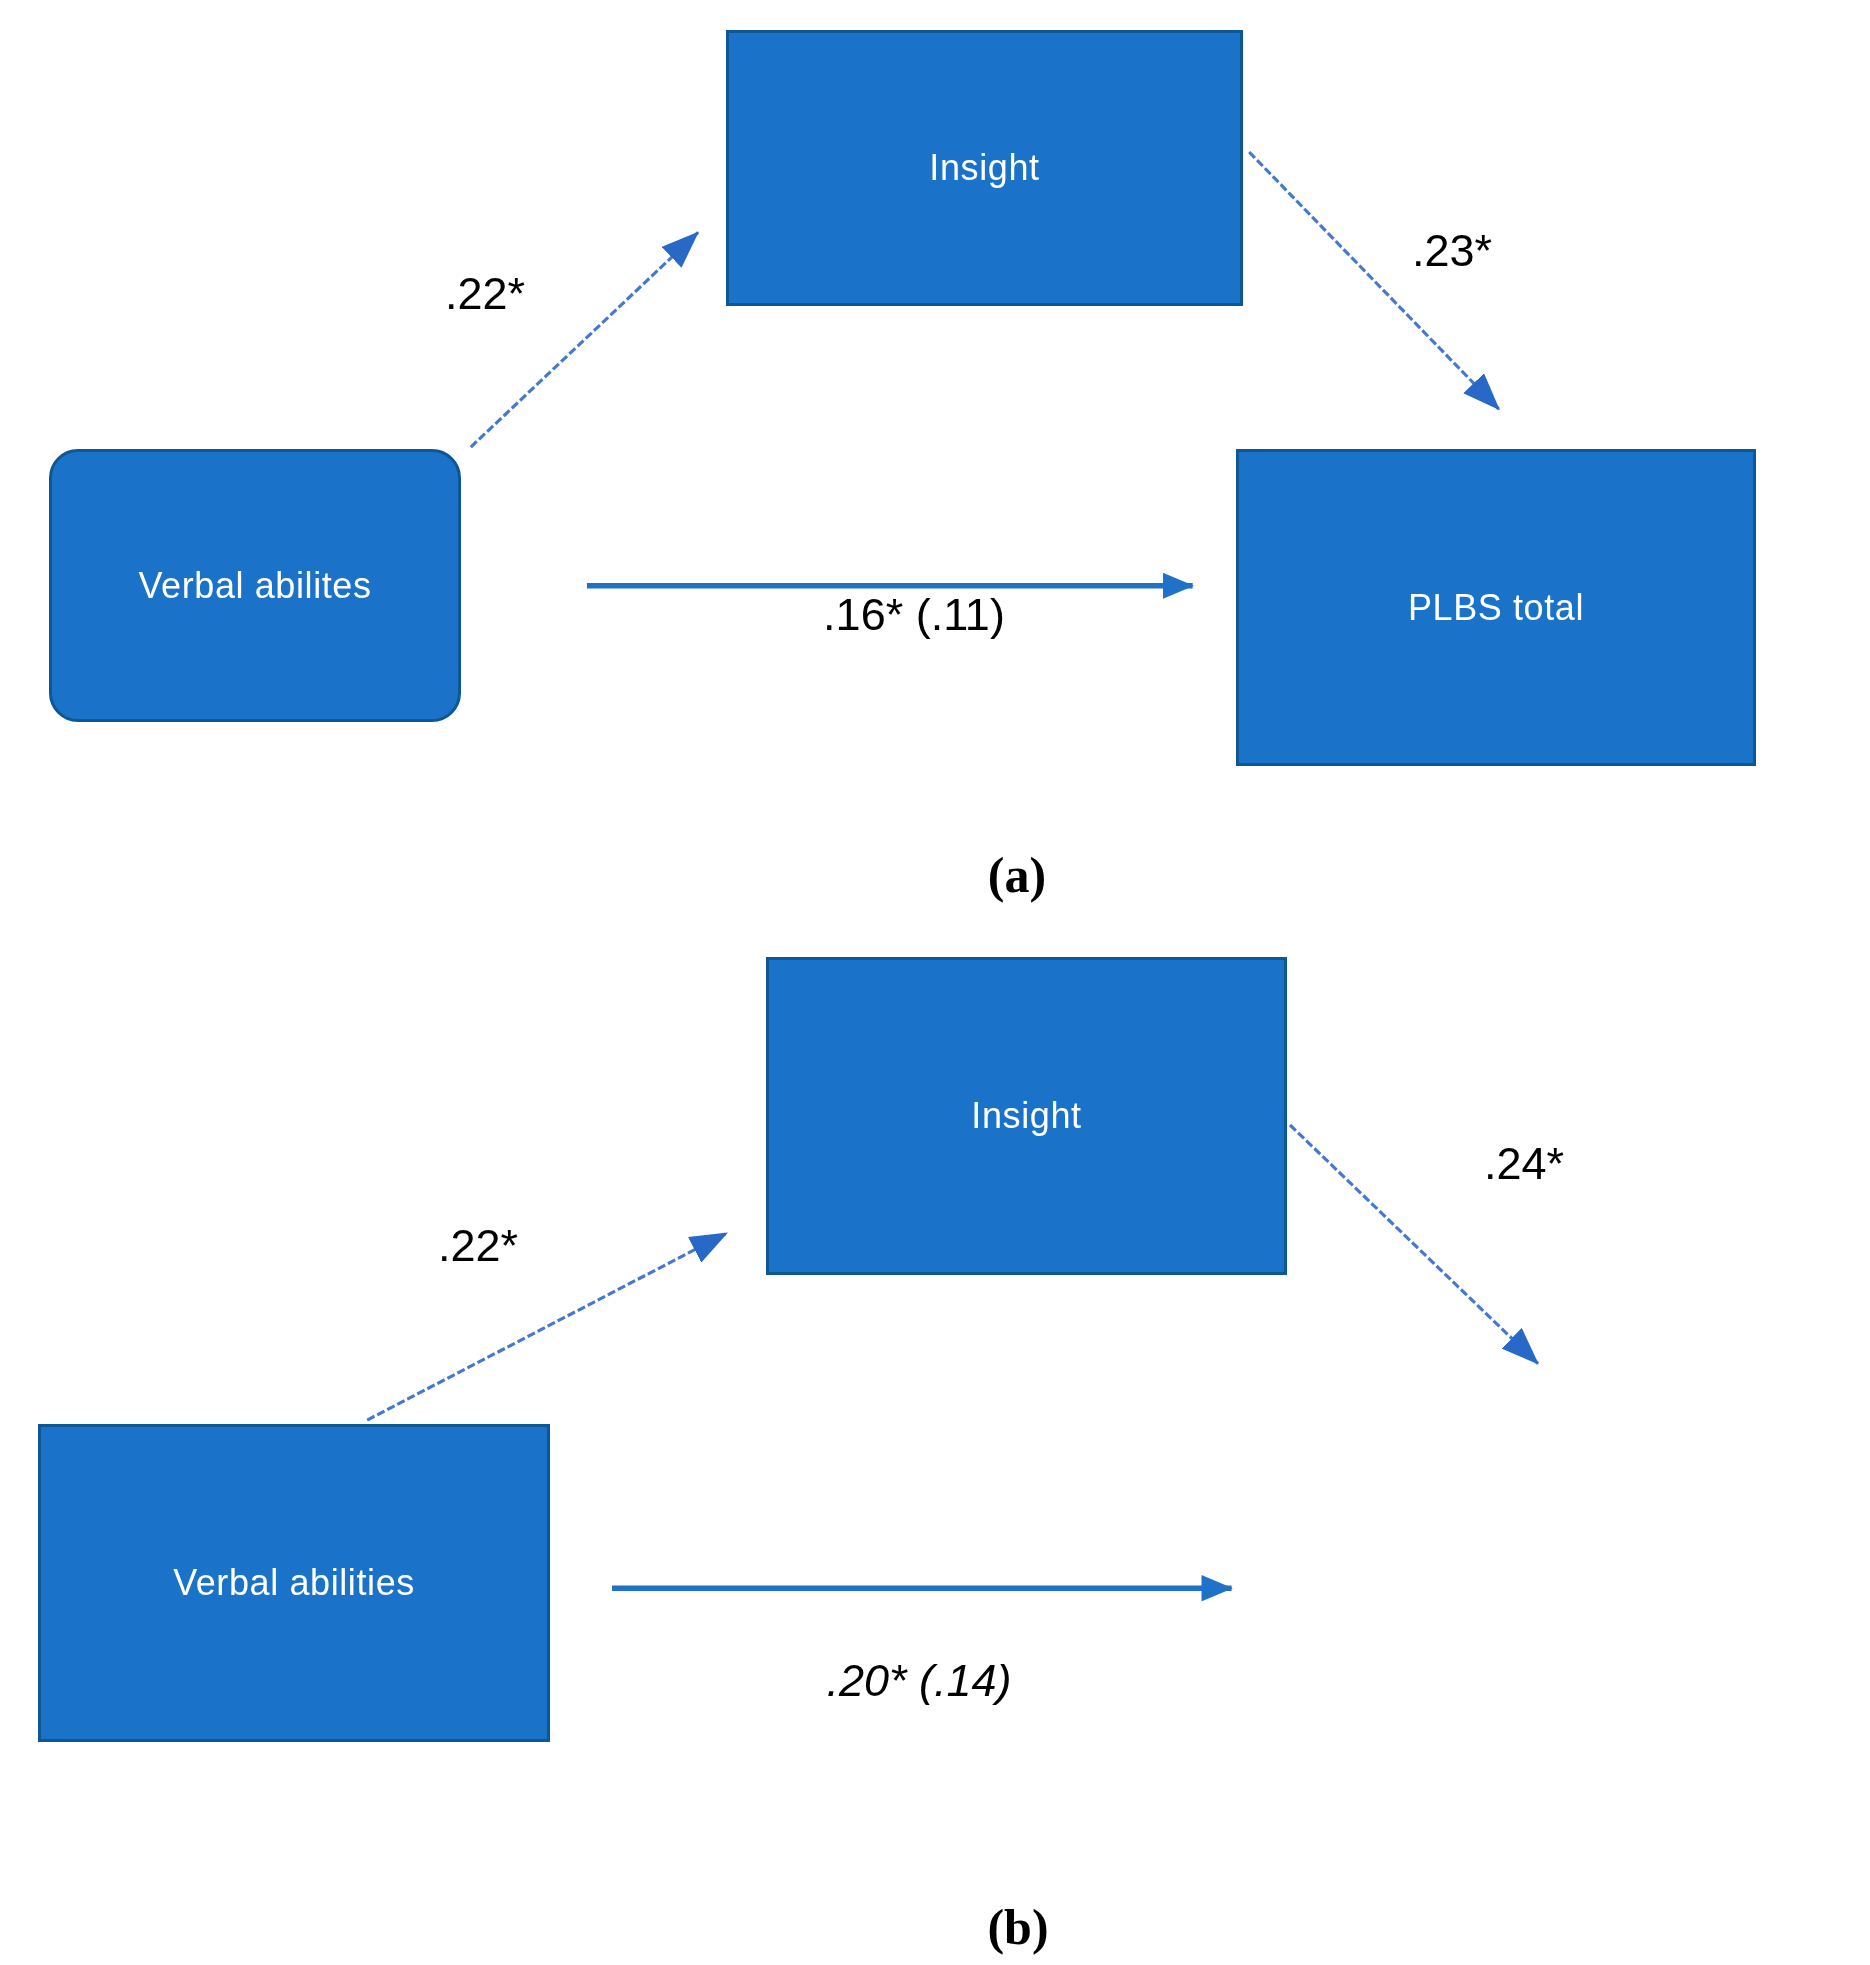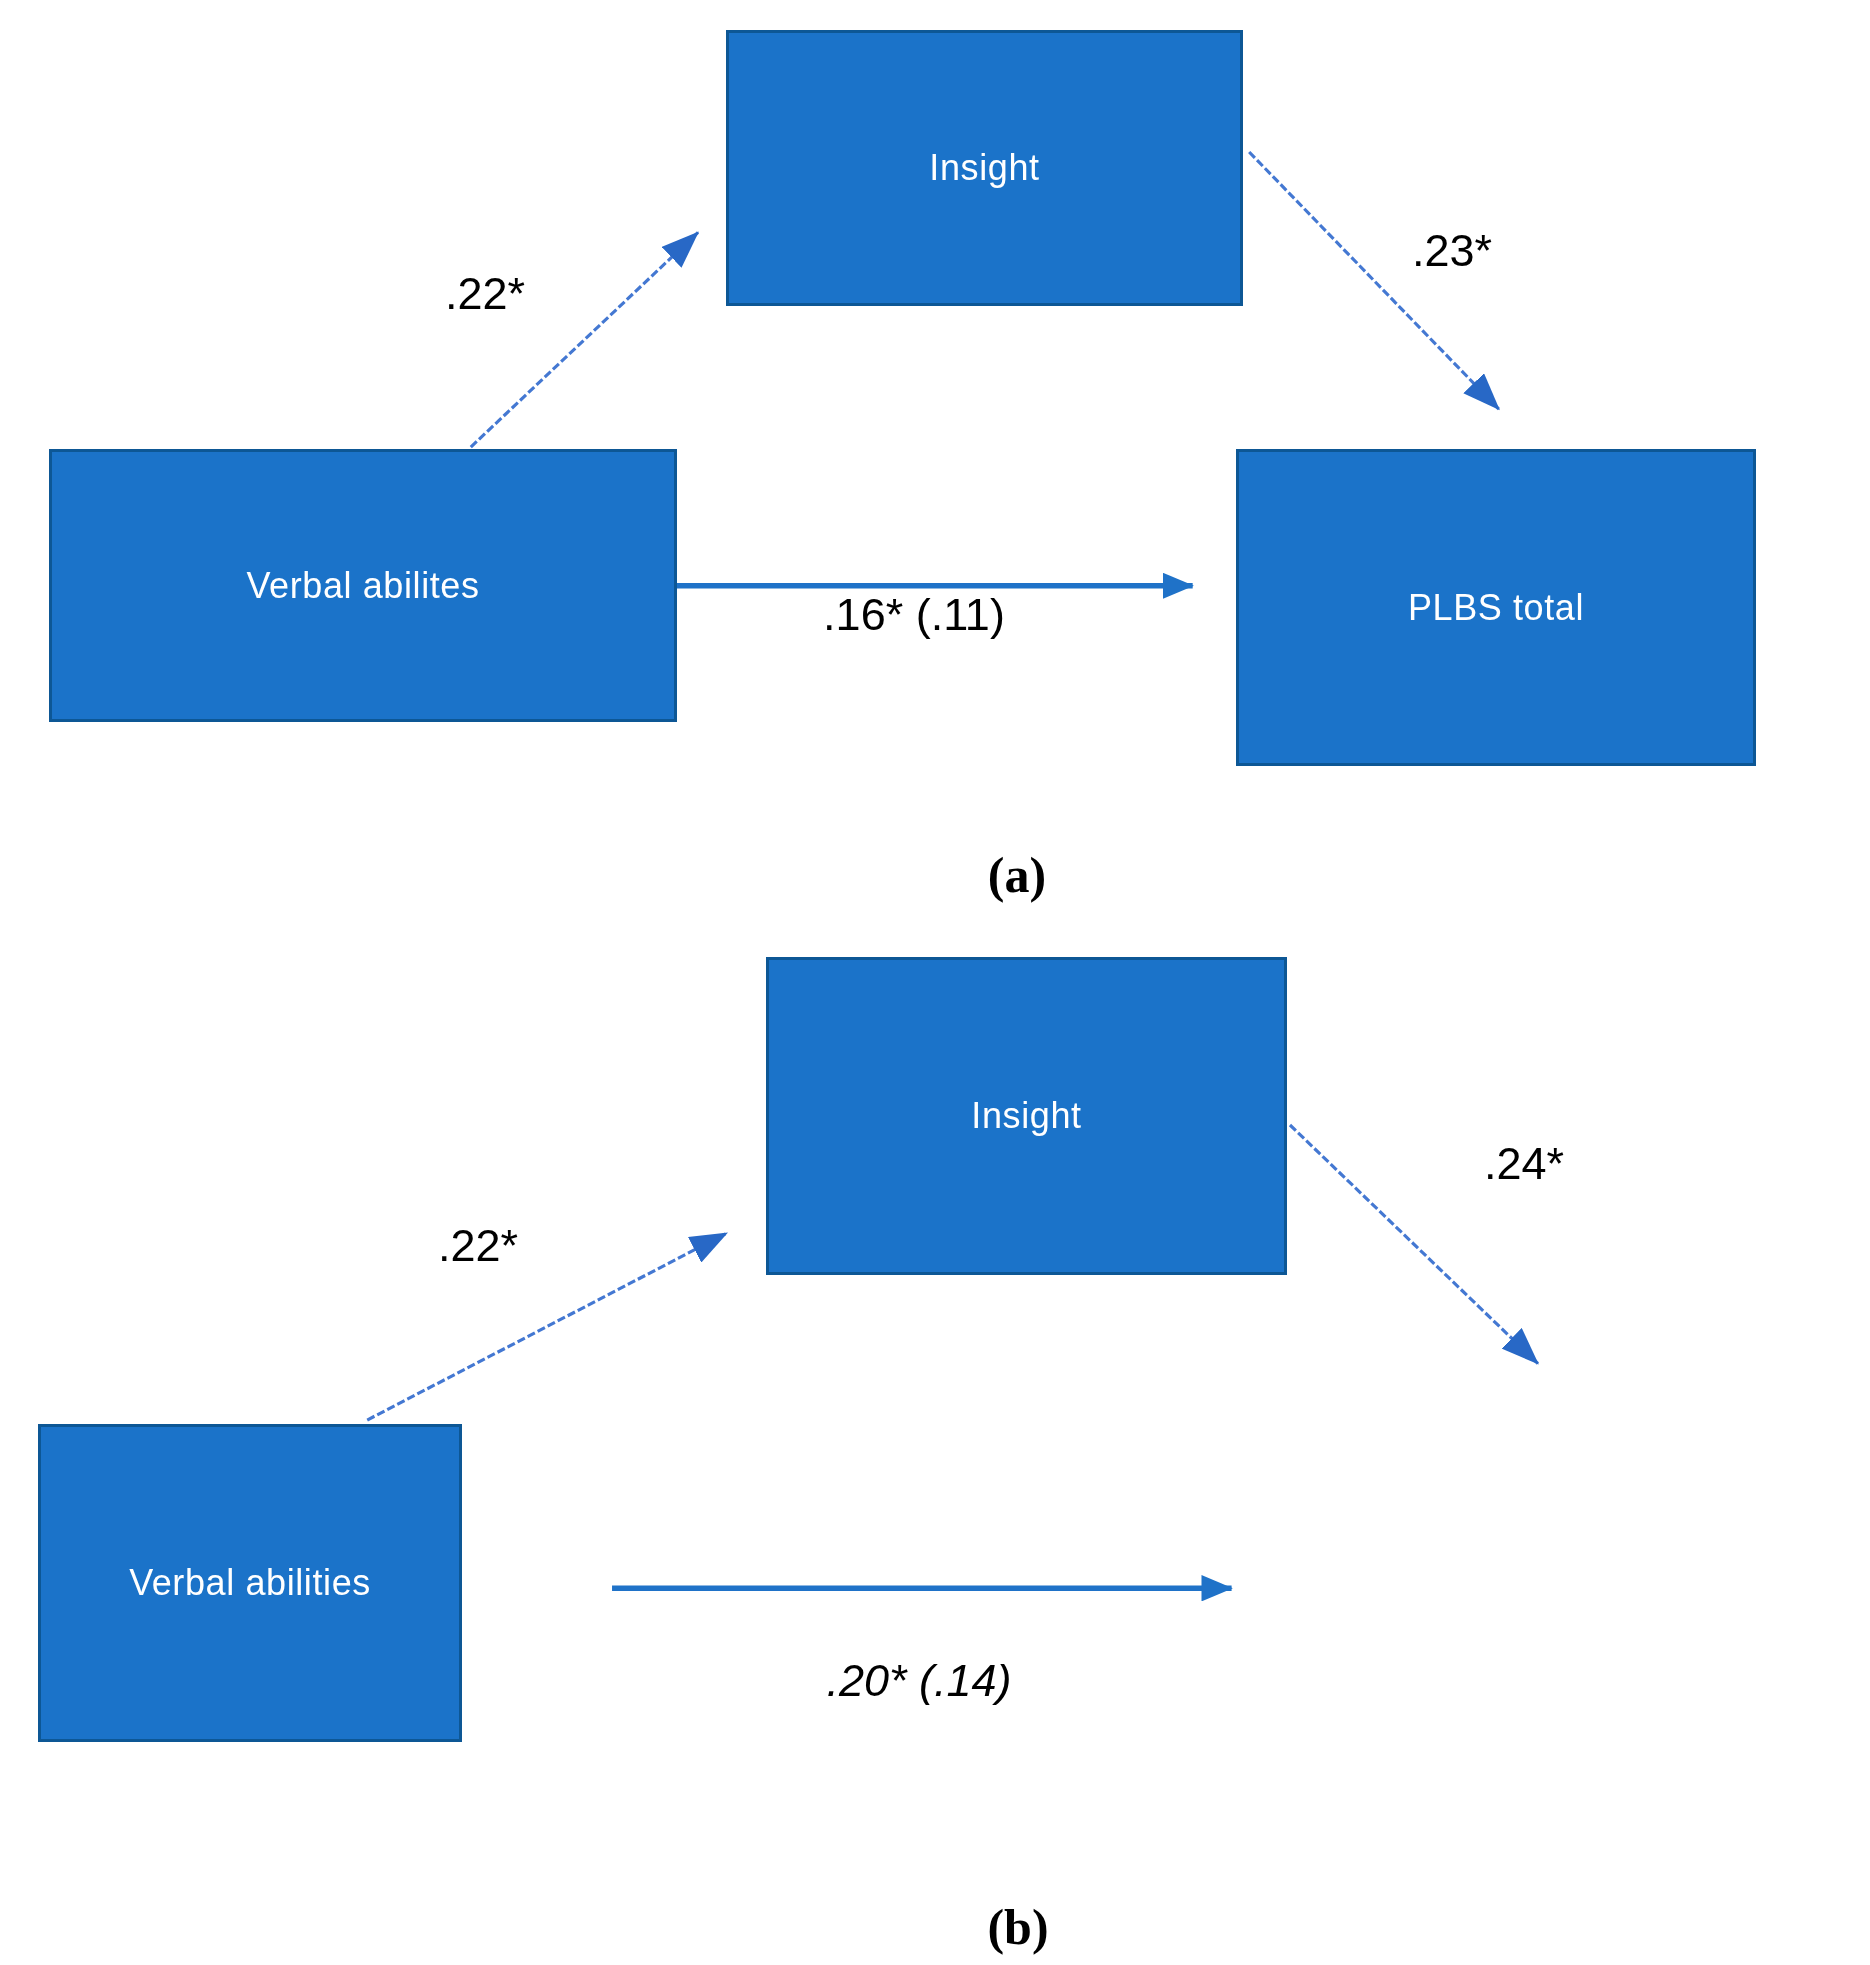--- a/index.html
+++ b/index.html
@@ -85,41 +85,41 @@
 
     <line class="ln-diag" x1="585" y1="2262" x2="1158" y2="1964" marker-end="url(#headDiag)"></line>
     <line class="ln-diag" x1="2055" y1="1792" x2="2450" y2="2172" marker-end="url(#headDiag)"></line>
     <line class="ln-solid" x1="975" y1="2530" x2="1962" y2="2530" marker-end="url(#headSolid)"></line>
   </svg>
 
   <div class="node-box" style="left:726px;top:29.5px;width:517px;height:276px;">
     <span class="node-label">Insight</span>
   </div>
 
-  <div class="node-box" style="left:49px;top:449px;width:628px;height:273px;">
+  <div class="node-box" style="left:49px;top:449px;width:412px;height:273px;border-radius:29px;">
     <span class="node-label">Verbal abilites</span>
   </div>
 
   <div class="node-box" style="left:1236px;top:449px;width:520px;height:317px;">
     <span class="node-label">PLBS total</span>
   </div>
 
   <div class="coef-label" style="left:485px;top:294px;">.22*</div>
 
   <div class="coef-label" style="left:1452px;top:251px;">.23*</div>
 
   <div class="coef-label" style="left:914px;top:615px;">.16* (.11)</div>
 
   <div class="caption" style="left:1017px;top:875px;">(a)</div>
 
   <div class="node-box" style="left:766px;top:957px;width:521px;height:318px;">
     <span class="node-label">Insight</span>
   </div>
 
-  <div class="node-box" style="left:38px;top:1424px;width:424px;height:318px;">
+  <div class="node-box" style="left:38px;top:1424px;width:512px;height:318px;">
     <span class="node-label">Verbal abilities</span>
   </div>
 
 
   <div class="coef-label" style="left:478px;top:1246px;">.22*</div>
 
   <div class="coef-label" style="left:1524px;top:1164px;">.24*</div>
 
   <div class="coef-label" style="left:919px;top:1681px;font-style:italic;">.20* (.14)</div>
 

